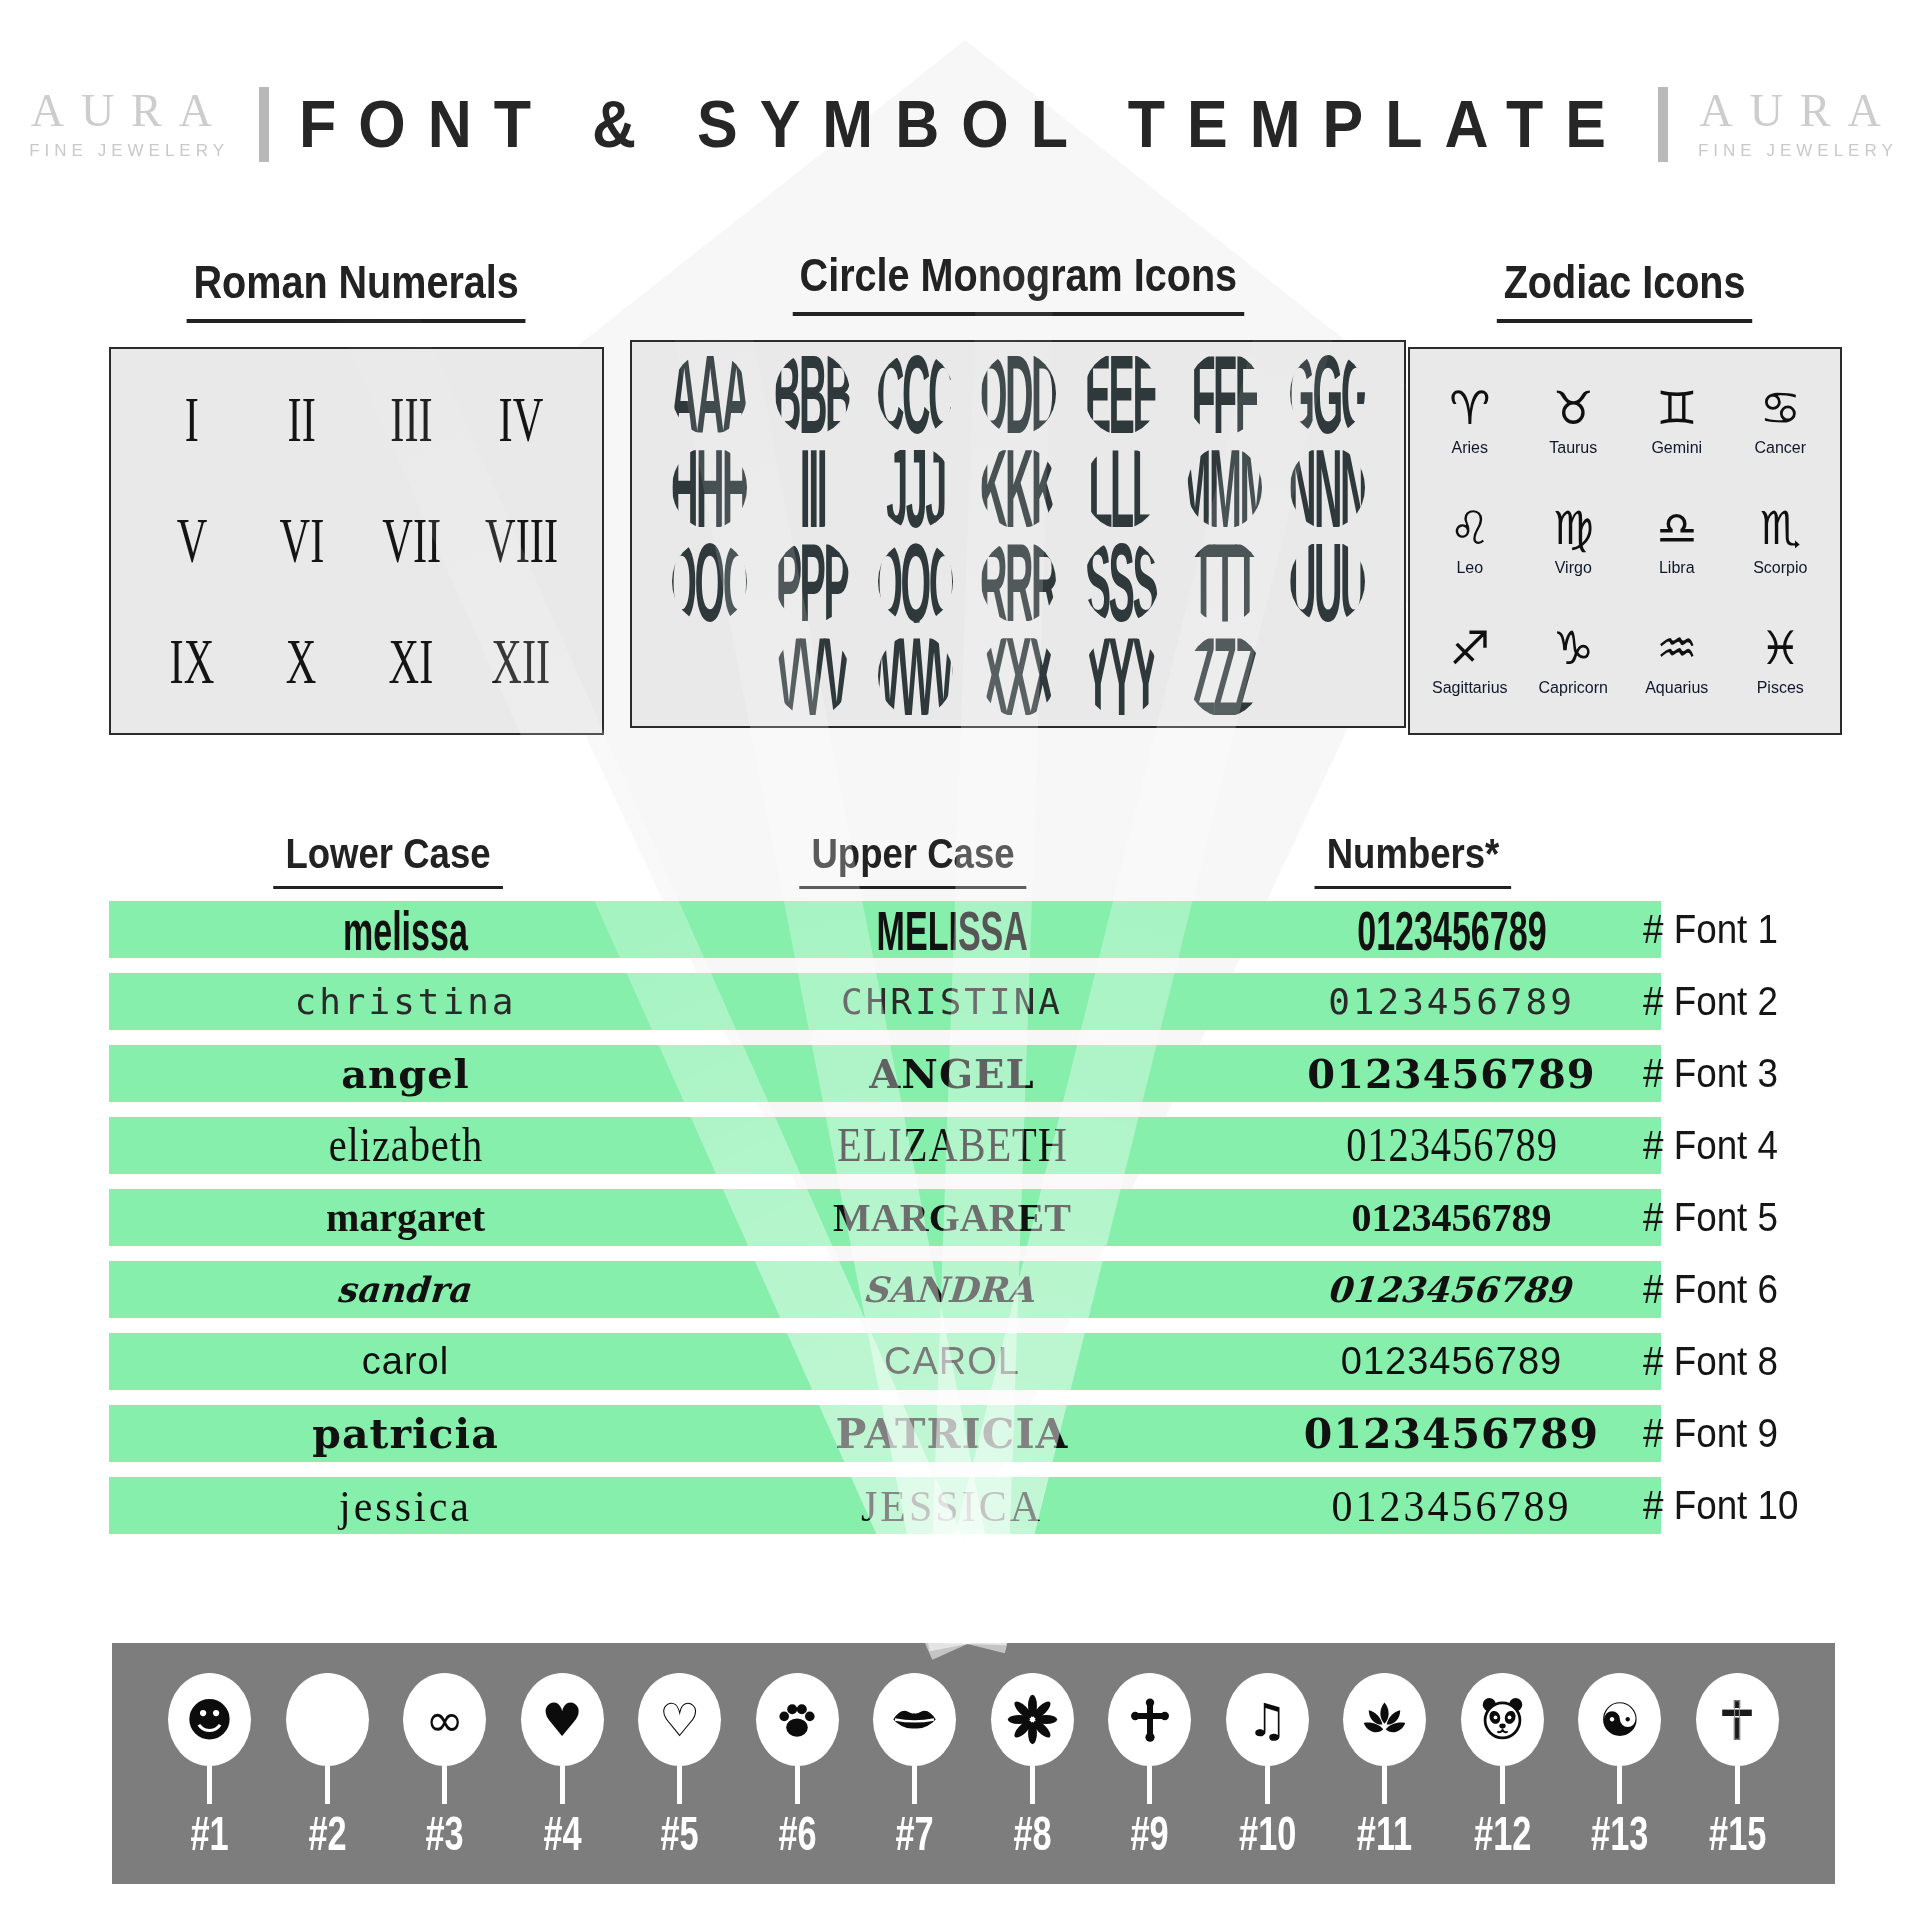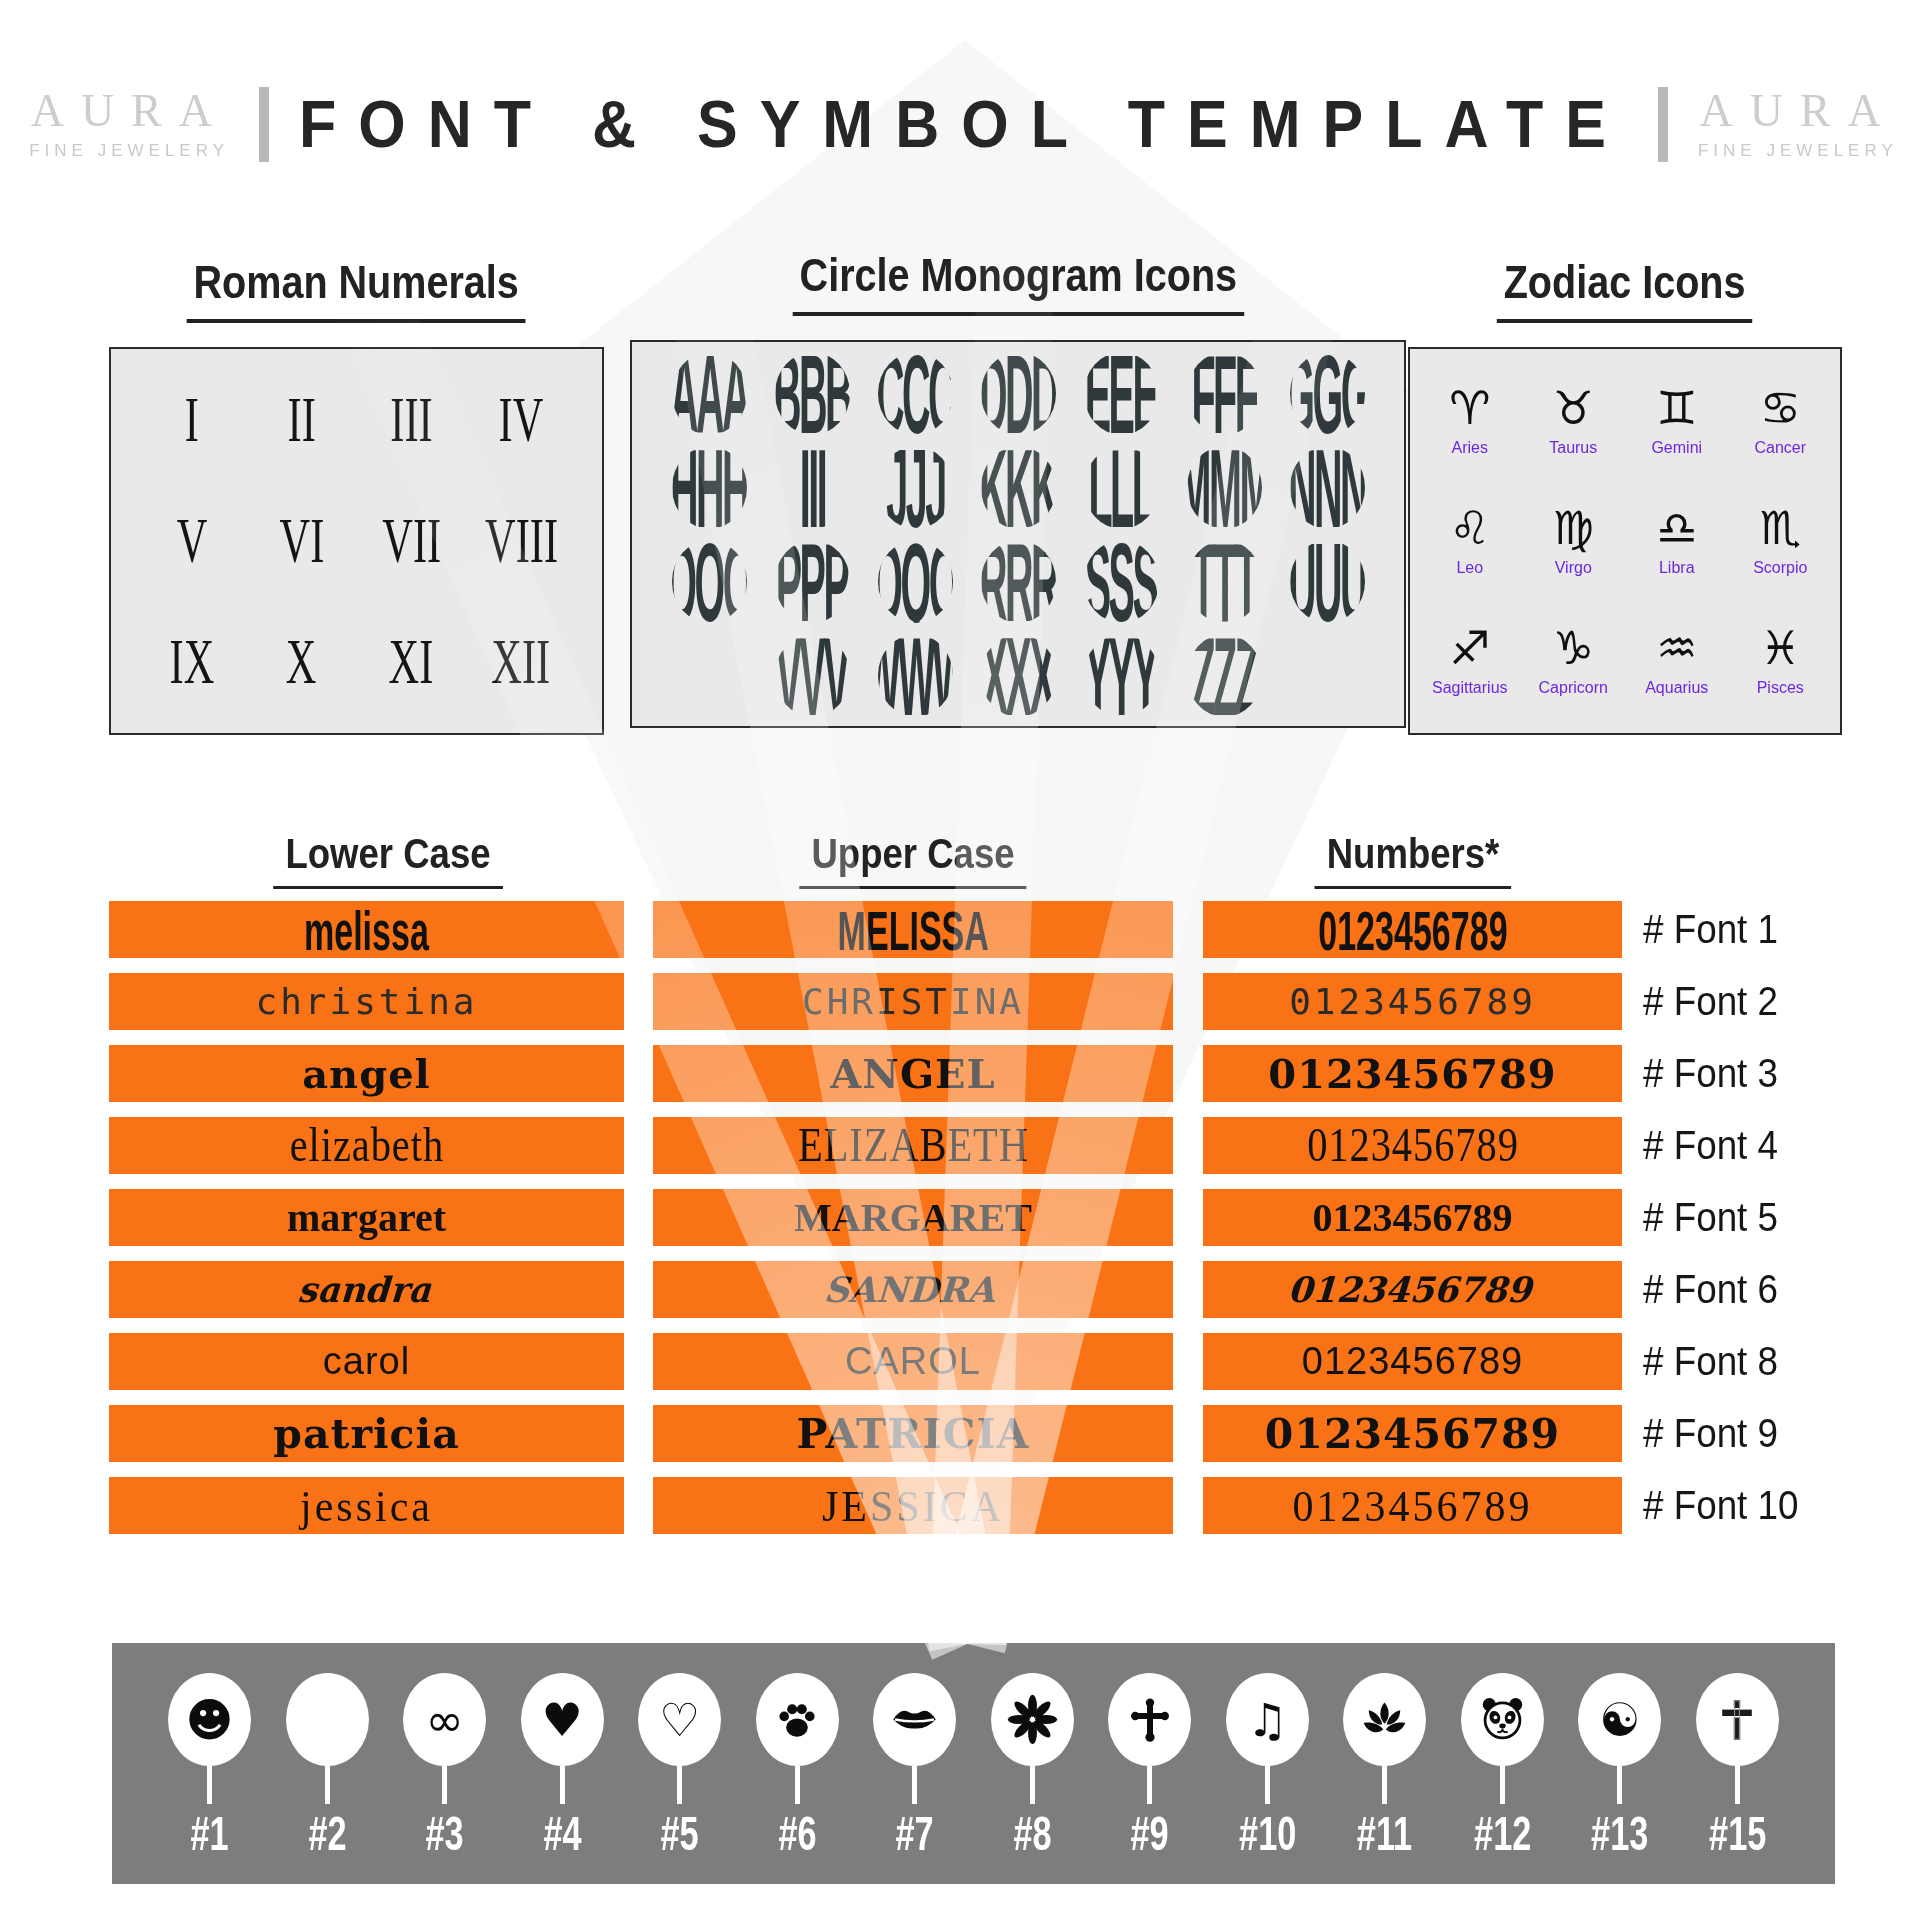--- a/index.html
+++ b/index.html
@@ -70,37 +70,37 @@
   .mono span{
     font-weight:700;font-size:79px;letter-spacing:-5px;line-height:83px;
     transform:scale(0.5,1.42);color:#2f393b;white-space:nowrap;
   }
   #zodiac-grid{
     height:388px;display:grid;grid-template-columns:repeat(4,1fr);
     padding:12px 8px;box-sizing:border-box;
   }
   .zod{display:flex;flex-direction:column;align-items:center;justify-content:center;gap:8px;}
   .zod .sym{font-family:"DejaVu Sans",sans-serif;font-size:46px;color:#101010;line-height:1;}
-  .zod .lbl{font-size:16px;color:#6d28d9;}
+  .zod .lbl{font-size:16px;color:#0f172a;}
   
   #font-table{position:absolute;left:0;top:830px;width:1927px;z-index:1;}
   .col-hdr{
     position:absolute;top:0;transform:translateX(-50%);
     font-size:42px;font-weight:700;color:#222;white-space:nowrap;
   }
   .col-hdr span{
     display:inline-block;border-bottom:3px solid #222;padding:0 14px 8px;
     transform:scaleX(0.87);
   }
   #hdr-lower{left:388px;} #hdr-upper{left:913px;} #hdr-numbers{left:1413px;}
   #rows{position:absolute;left:0;top:71px;width:1927px;}
   .trow{position:relative;height:57px;margin-bottom:15px;}
   .cell{
-    position:absolute;top:0;height:57px;background:#f97316;
-    display:flex;align-items:center;justify-content:center;overflow:visible;
+    position:absolute;top:0;height:57px;background:#86efac;
+    display:flex;align-items:center;justify-content:center;overflow:visible;padding-left:39px;
   }
   .c1{left:109px;width:515px;} .c2{left:653px;width:520px;} .c3{left:1203px;width:419px;}
   .flabel{
     position:absolute;left:1643px;top:0;height:57px;display:flex;align-items:center;
     font-size:40px;color:#161616;transform-origin:left center;transform:scaleX(0.92);
     white-space:nowrap;
   }
   .fstyle{white-space:nowrap;color:#111;}
   .f1{font-weight:900;font-size:46px;transform:scale(0.74,1.22);}
   .f2{font-family:"DejaVu Sans Mono",monospace;font-size:36px;letter-spacing:3px;color:#2a2a2a;}

